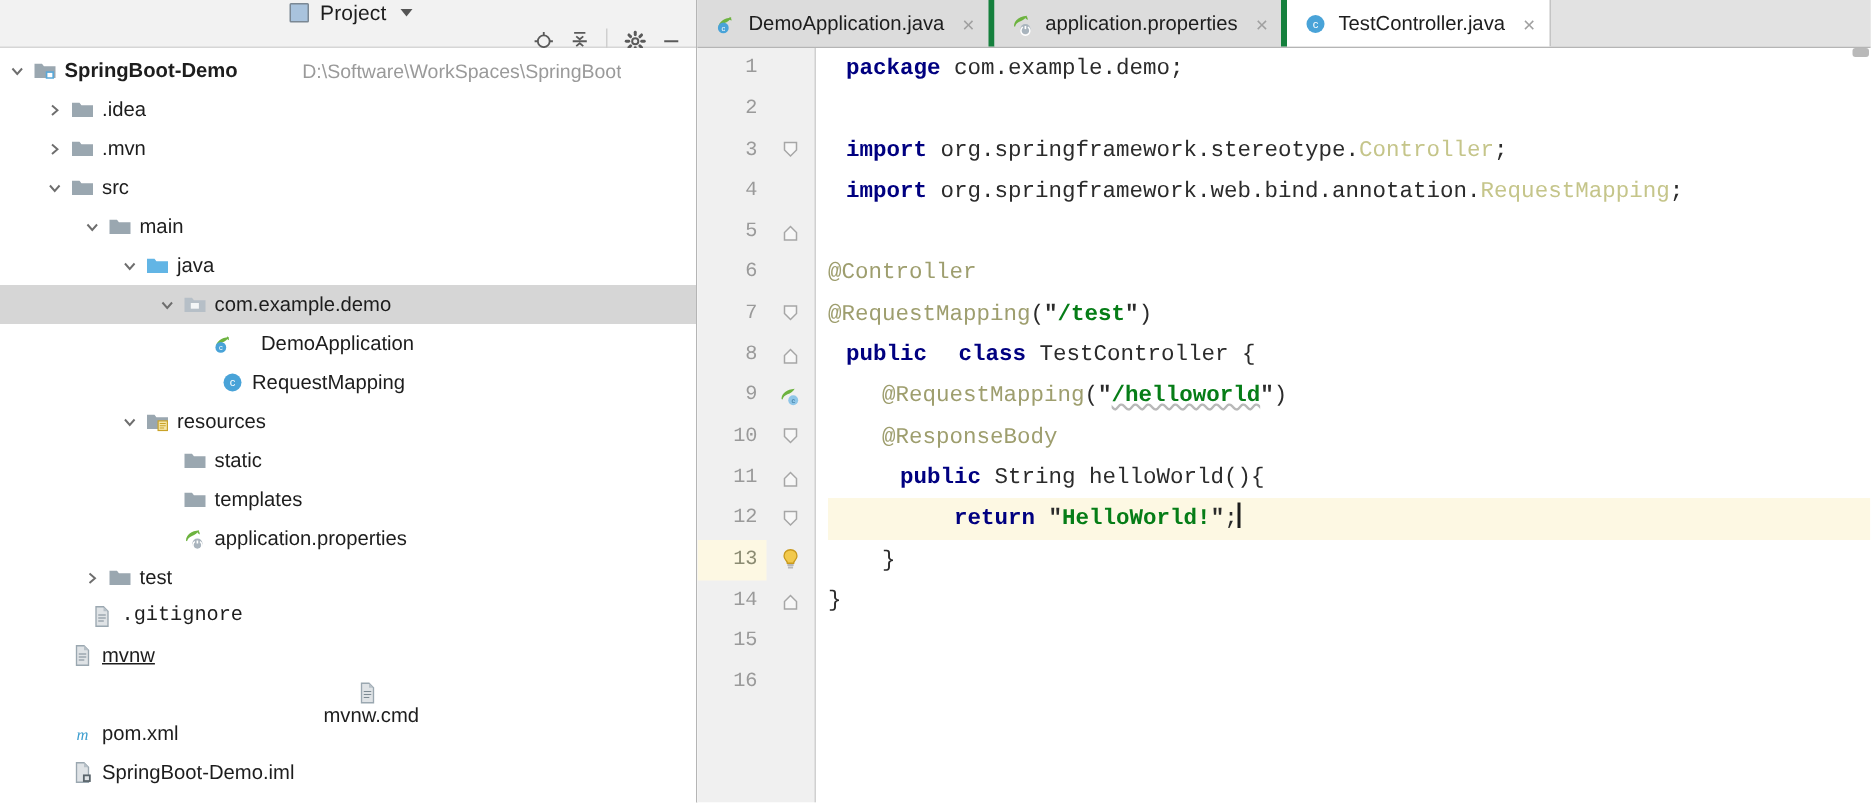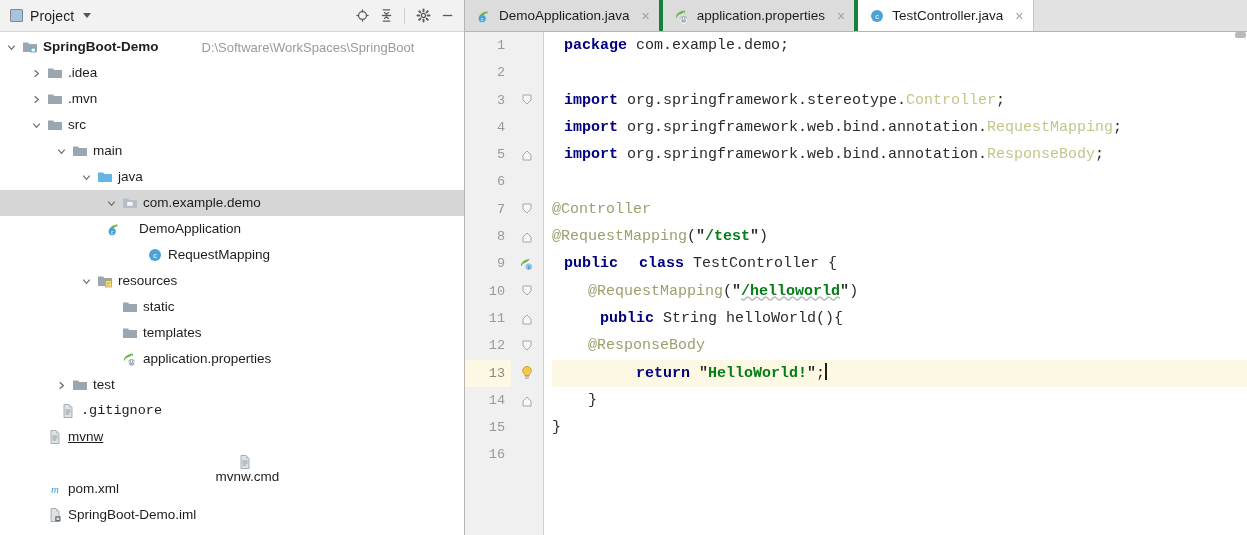--- a/index.html
+++ b/index.html
@@ -21,20 +21,21 @@
     border-right:1px solid #b5b5b5;
     position:relative;
   }
   .panel-header{
     height:32px;min-height:32px;
     background:#f2f2f2;
     border-bottom:1px solid #d6d6d6;
     display:flex;align-items:center;
     padding:0 6px 0 10px;
     box-sizing:border-box;
+    flex-direction:column;
   }
   .panel-title-group{display:flex;align-items:center;gap:7px;}
   .pt-icon{
     width:13px;height:13px;border:1.5px solid #7b8894;box-sizing:border-box;
     background:#a9c3dd;border-radius:1px;display:block;
   }
   .panel-title{font-size:14px;color:#1d1d1d;letter-spacing:.1px;}
   .caret-dn{
     width:0;height:0;border-left:4px solid transparent;border-right:4px solid transparent;
     border-top:5px solid #555;margin-left:2px;
@@ -289,21 +290,21 @@
             <span class="ico">
               <svg width="16" height="16" viewBox="0 0 16 16">
                 <path d="M1 3.5h5l1.3 1.6H15V13H1z" fill="#b6bfc7"></path>
                 <rect x="5.2" y="7" width="5.4" height="3.8" fill="#ffffff" opacity=".85"></rect>
               </svg>
             </span>
             <span class="lbl">com.example.demo</span>
           </div>
         </div>
         <div class="row">
-          <div class="row-inner" style="padding-left: 78px; gap: 12px;">
+          <div class="row-inner" style="padding-left: 113px; gap: 12px;">
             <span class="arrow none"></span>
             <span class="ico">
               <svg width="16" height="16" viewBox="0 0 16 16">
                 <path d="M3 10.5c0-4 3.5-6.4 8.6-6.9-1.1 1.9-2.7 3-4.6 3.7C5.4 8 4.2 9 3.8 10.8z" fill="#6db33f"></path>
                 <path d="M10.5 3.2c.9.6 1.3 1.6 1.1 2.6l-1.4-1z" fill="#6db33f"></path>
                 <circle cx="6.2" cy="10.6" r="3.6" fill="#49a3d8"></circle>
                 <text x="6.2" y="12.6" font-size="5" font-family="Liberation Sans, sans-serif" fill="#ffffff" text-anchor="middle">c</text>
               </svg>
             </span>
             <span class="lbl">DemoApplication</span>
@@ -600,35 +601,34 @@
       <div class="code">
 
         <div class="cline"><span class="kw">package</span><span class="plain"> com.example.demo;</span></div>
 
         <div class="cline"></div>
 
         <div class="cline"><span class="kw">import</span><span class="plain"> org.springframework.stereotype.</span><span class="cls">Controller</span><span class="plain">;</span></div>
 
         <div class="cline"><span class="kw">import</span><span class="plain"> org.springframework.web.bind.annotation.</span><span class="cls">RequestMapping</span><span class="plain">;</span></div>
 
-        <div class="cline"><span class="kw">import</span><span class="plain"> org.springframework.web.bind.annotation.</span><span class="cls">ResponseBody</span><span class="plain">;</span></div>
 
         <div class="cline"></div>
 
         <div class="cline"><span class="anno">@Controller</span></div>
 
         <div class="cline"><span class="anno">@RequestMapping</span><span class="plain">(</span><span class="strq">"</span><span class="str">/test</span><span class="strq">"</span><span class="plain">)</span></div>
 
         <div class="cline"><span class="kw">public</span><span class="plain"> </span><span class="kw">class</span><span class="plain"> TestController {</span></div>
 
         <div class="cline"><span class="plain">    </span><span class="anno">@RequestMapping</span><span class="plain">(</span><span class="strq">"</span><span class="str squiggle">/helloworld</span><span class="strq">"</span><span class="plain">)</span></div>
 
+        <div class="cline"><span class="plain">    </span><span class="anno">@ResponseBody</span></div>
+
         <div class="cline"><span class="plain">    </span><span class="kw">public</span><span class="plain"> String helloWorld(){</span></div>
-
-        <div class="cline"><span class="plain">    </span><span class="anno">@ResponseBody</span></div>
 
         <div class="cline hl"><span class="plain">        </span><span class="kw">return</span><span class="plain"> </span><span class="strq">"</span><span class="str">HelloWorld!</span><span class="strq">"</span><span class="plain">;</span><span class="caret"></span></div>
 
         <div class="cline"><span class="plain">    }</span></div>
 
         <div class="cline"><span class="plain">}</span></div>
 
         <div class="cline"></div>
 
         <div class="scroll-top">

